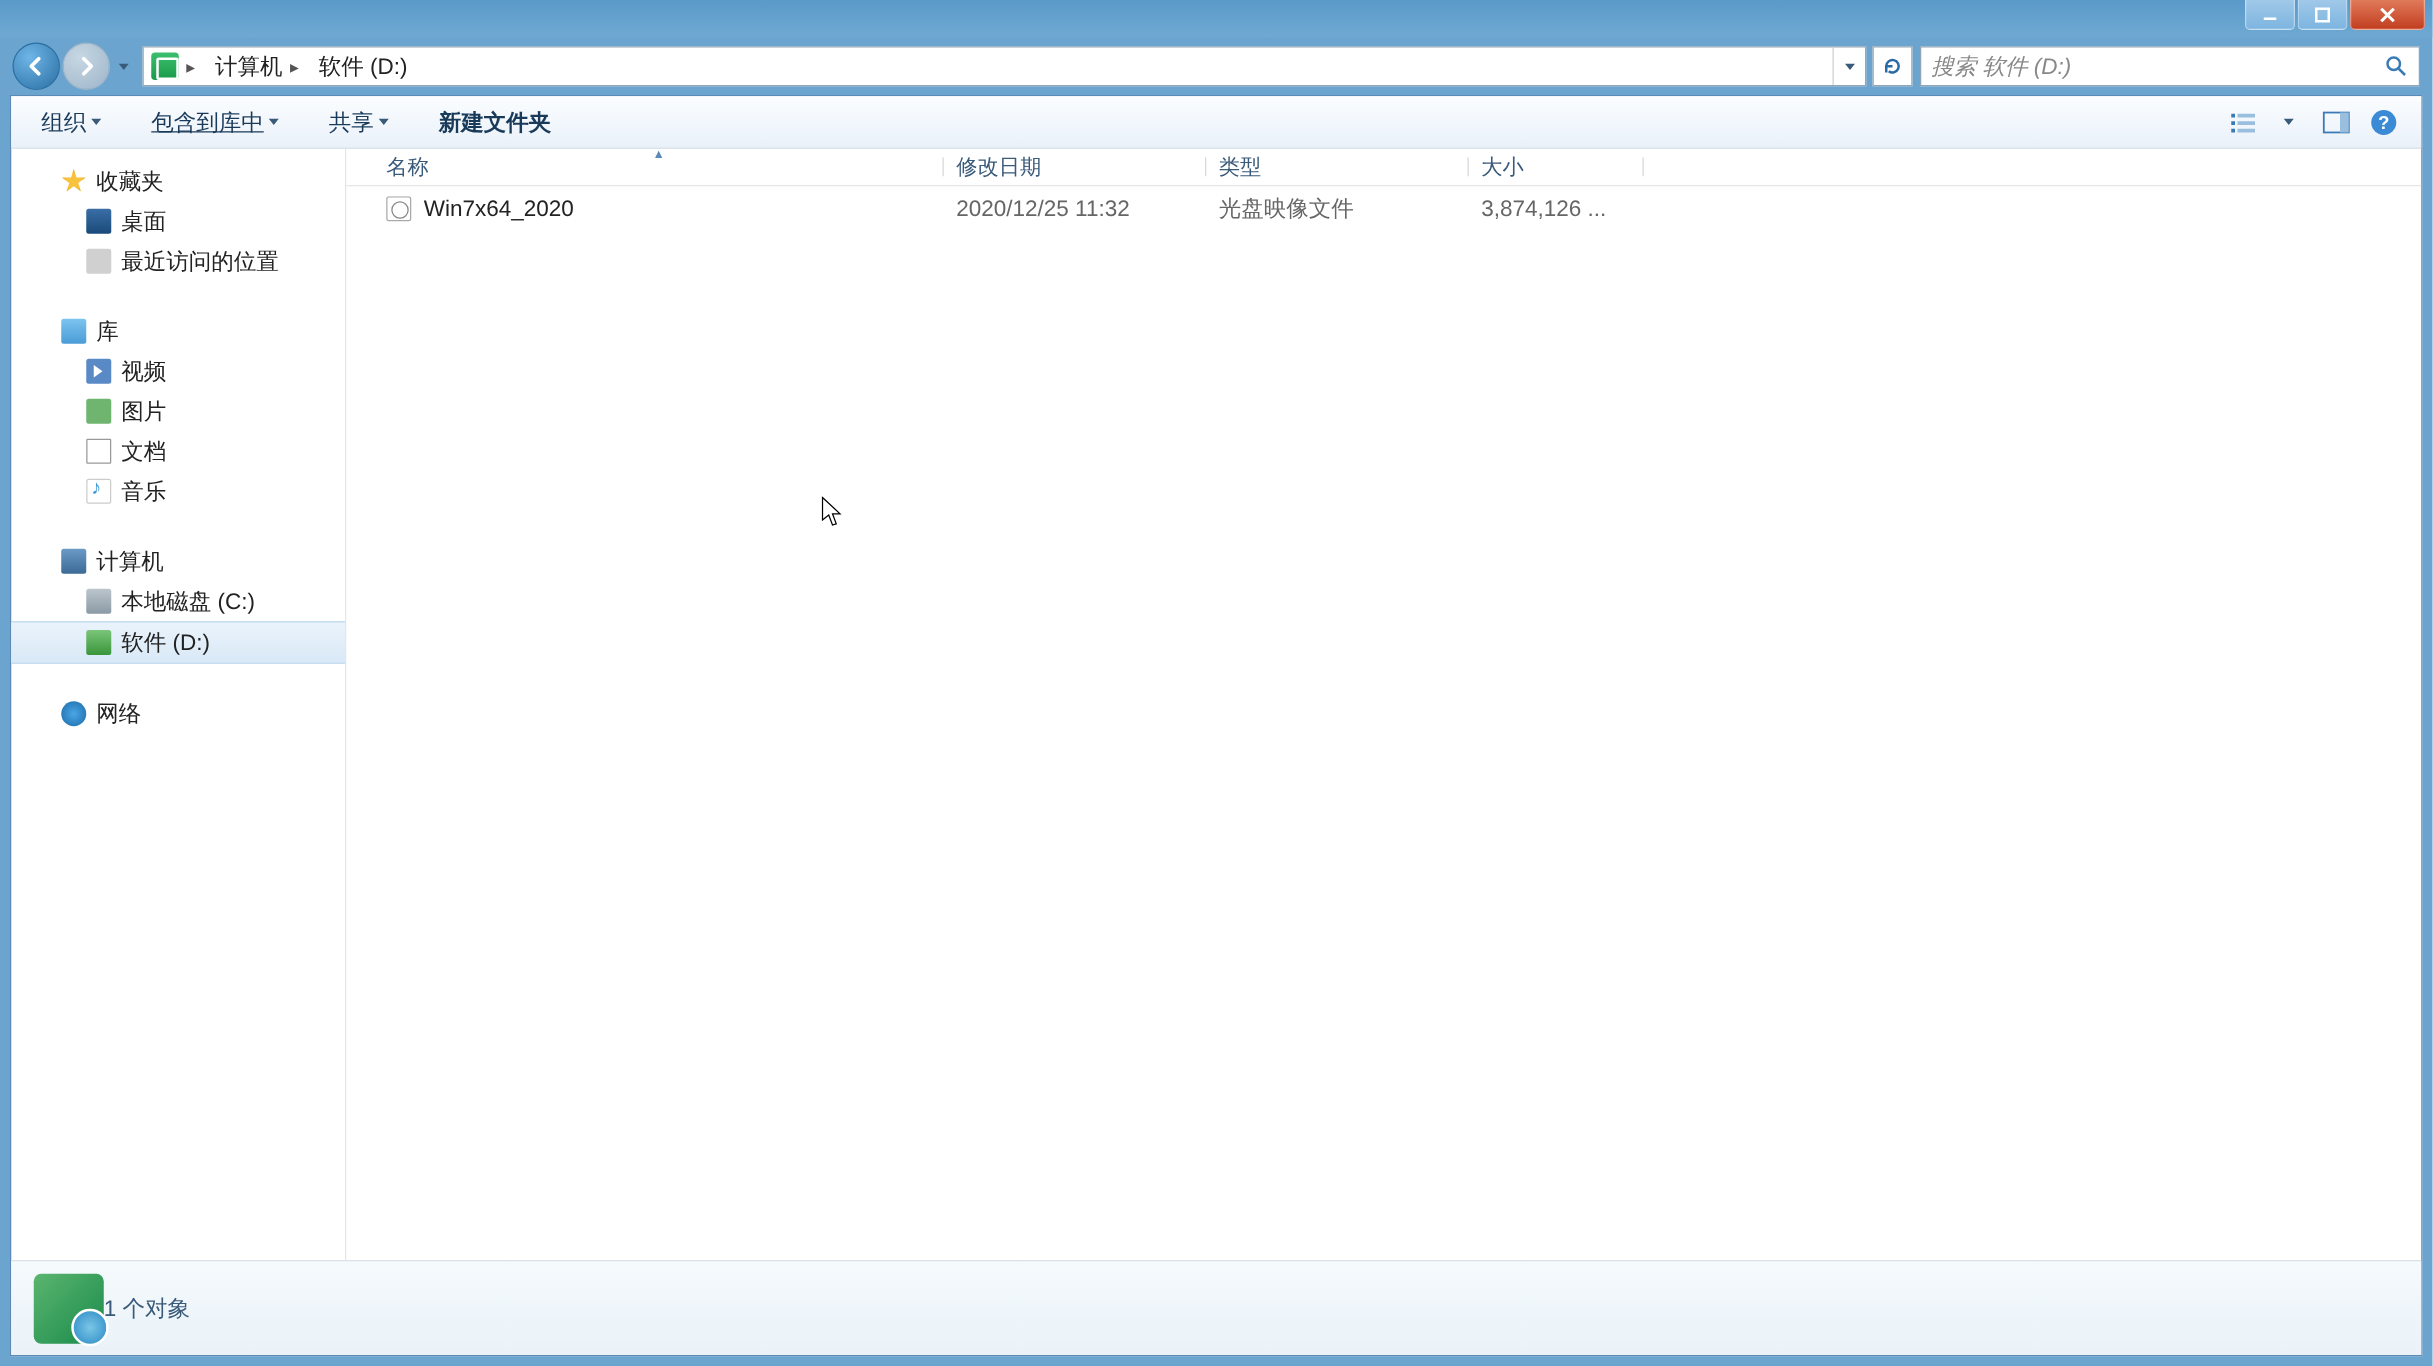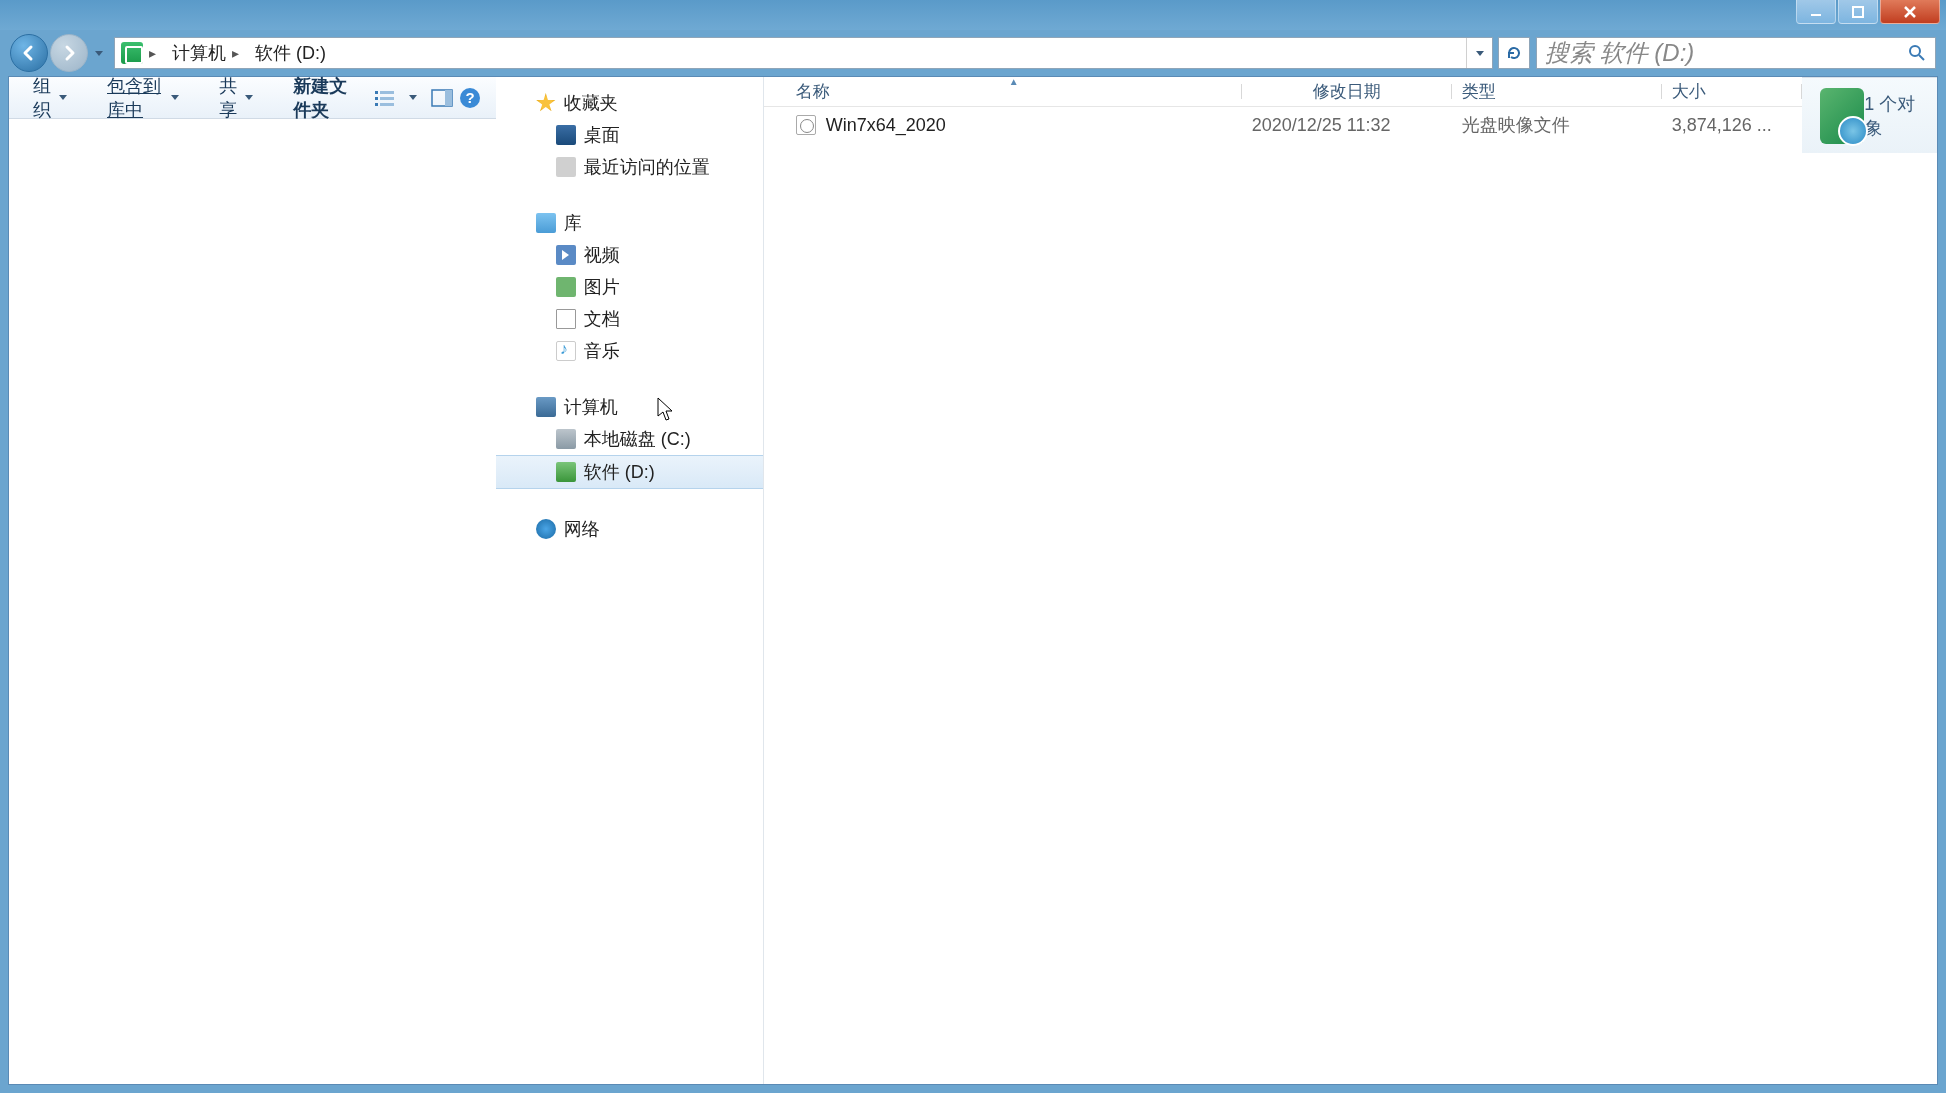--- a/index.html
+++ b/index.html
@@ -18,25 +18,25 @@
 .nav-btn { width:38px; height:38px; border-radius:50%; background:radial-gradient(circle at 35% 30%,#6fb5e6,#2b6fa3); border:1px solid #2b6fa3; display:flex; align-items:center; justify-content:center; }
 .nav-btn.disabled { background:radial-gradient(circle at 35% 30%,#c7d7e3,#9db5c9); border-color:#9db5c9; }
 .nav-drop { width:18px; height:30px; display:flex; align-items:center; justify-content:center; }
 .address-bar { flex:1; height:32px; background:#fff; border:1px solid #8fa5b8; display:flex; align-items:center; }
 .addr-seg { display:flex; align-items:center; height:100%; padding:0 6px 0 10px; font-size:18px; color:#222; gap:6px; }
 .addr-icon { width:22px; height:22px; background:linear-gradient(#3bbf6e,#1a9a4a); border-radius:3px; position:relative; }
 .addr-icon::after{content:"";position:absolute;left:4px;top:4px;width:14px;height:14px;border:2px solid #fff;border-radius:2px;}
 .addr-drop { width:26px; height:100%; border-left:1px solid #d0d0d0; display:flex; align-items:center; justify-content:center; }
 .refresh-btn { width:32px; height:32px; background:#fff; border:1px solid #8fa5b8; margin-left:-1px; display:flex; align-items:center; justify-content:center; }
 .search-bar { width:400px; height:32px; background:#fff; border:1px solid #8fa5b8; display:flex; align-items:center; padding:0 8px; }
-.search-bar input { flex:1; border:none; outline:none; font-size:24px; color:#888; font-style:italic; background:transparent; }
+.search-bar input { flex:1; border:none; outline:none; font-size:18px; color:#888; font-style:italic; background:transparent; }
 .search-bar input::placeholder{color:#888;font-style:italic;}
 
 
-.explorer-body { position:absolute; top:76px; left:8px; right:8px; bottom:8px; background:#fff; display:flex; flex-direction:row; border:1px solid #5a8ab5; }
+.explorer-body { position:absolute; top:76px; left:8px; right:8px; bottom:8px; background:#fff; display:flex; flex-direction:column; border:1px solid #5a8ab5; }
 
 
 .toolbar { height:42px; background:linear-gradient(#fbfdff,#e9f1f9); border-bottom:1px solid #d0dae5; display:flex; align-items:center; padding:0 14px; font-size:18px; color:#1a3a5a; }
 .tool-btn { display:flex; align-items:center; gap:4px; padding:4px 10px; cursor:default; }
 .tool-spacer { flex:1; }
 .tool-icon-btn { width:32px; height:32px; display:flex; align-items:center; justify-content:center; margin-left:6px; }
 .view-combo { display:flex; align-items:center; border:1px solid transparent; }
 .view-combo.drop{margin-left:4px;}
 
 
@@ -273,21 +273,21 @@
       </div>
     </div>
 
     <div class="filepane">
       <div class="col-headers">
         <div style="width:456px;position:relative;">
           <span class="sort-ind">▲</span>
           <span>名称</span>
           <span class="col-sep"></span>
         </div>
-        <div style="width:210px;position:relative;text-align:center;">
+        <div style="width:210px;position:relative;">
           <span>修改日期</span>
           <span class="col-sep"></span>
         </div>
         <div style="width:210px;position:relative;">
           <span>类型</span>
           <span class="col-sep"></span>
         </div>
         <div style="width:140px;position:relative;">
           <span>大小</span>
           <span class="col-sep"></span>

